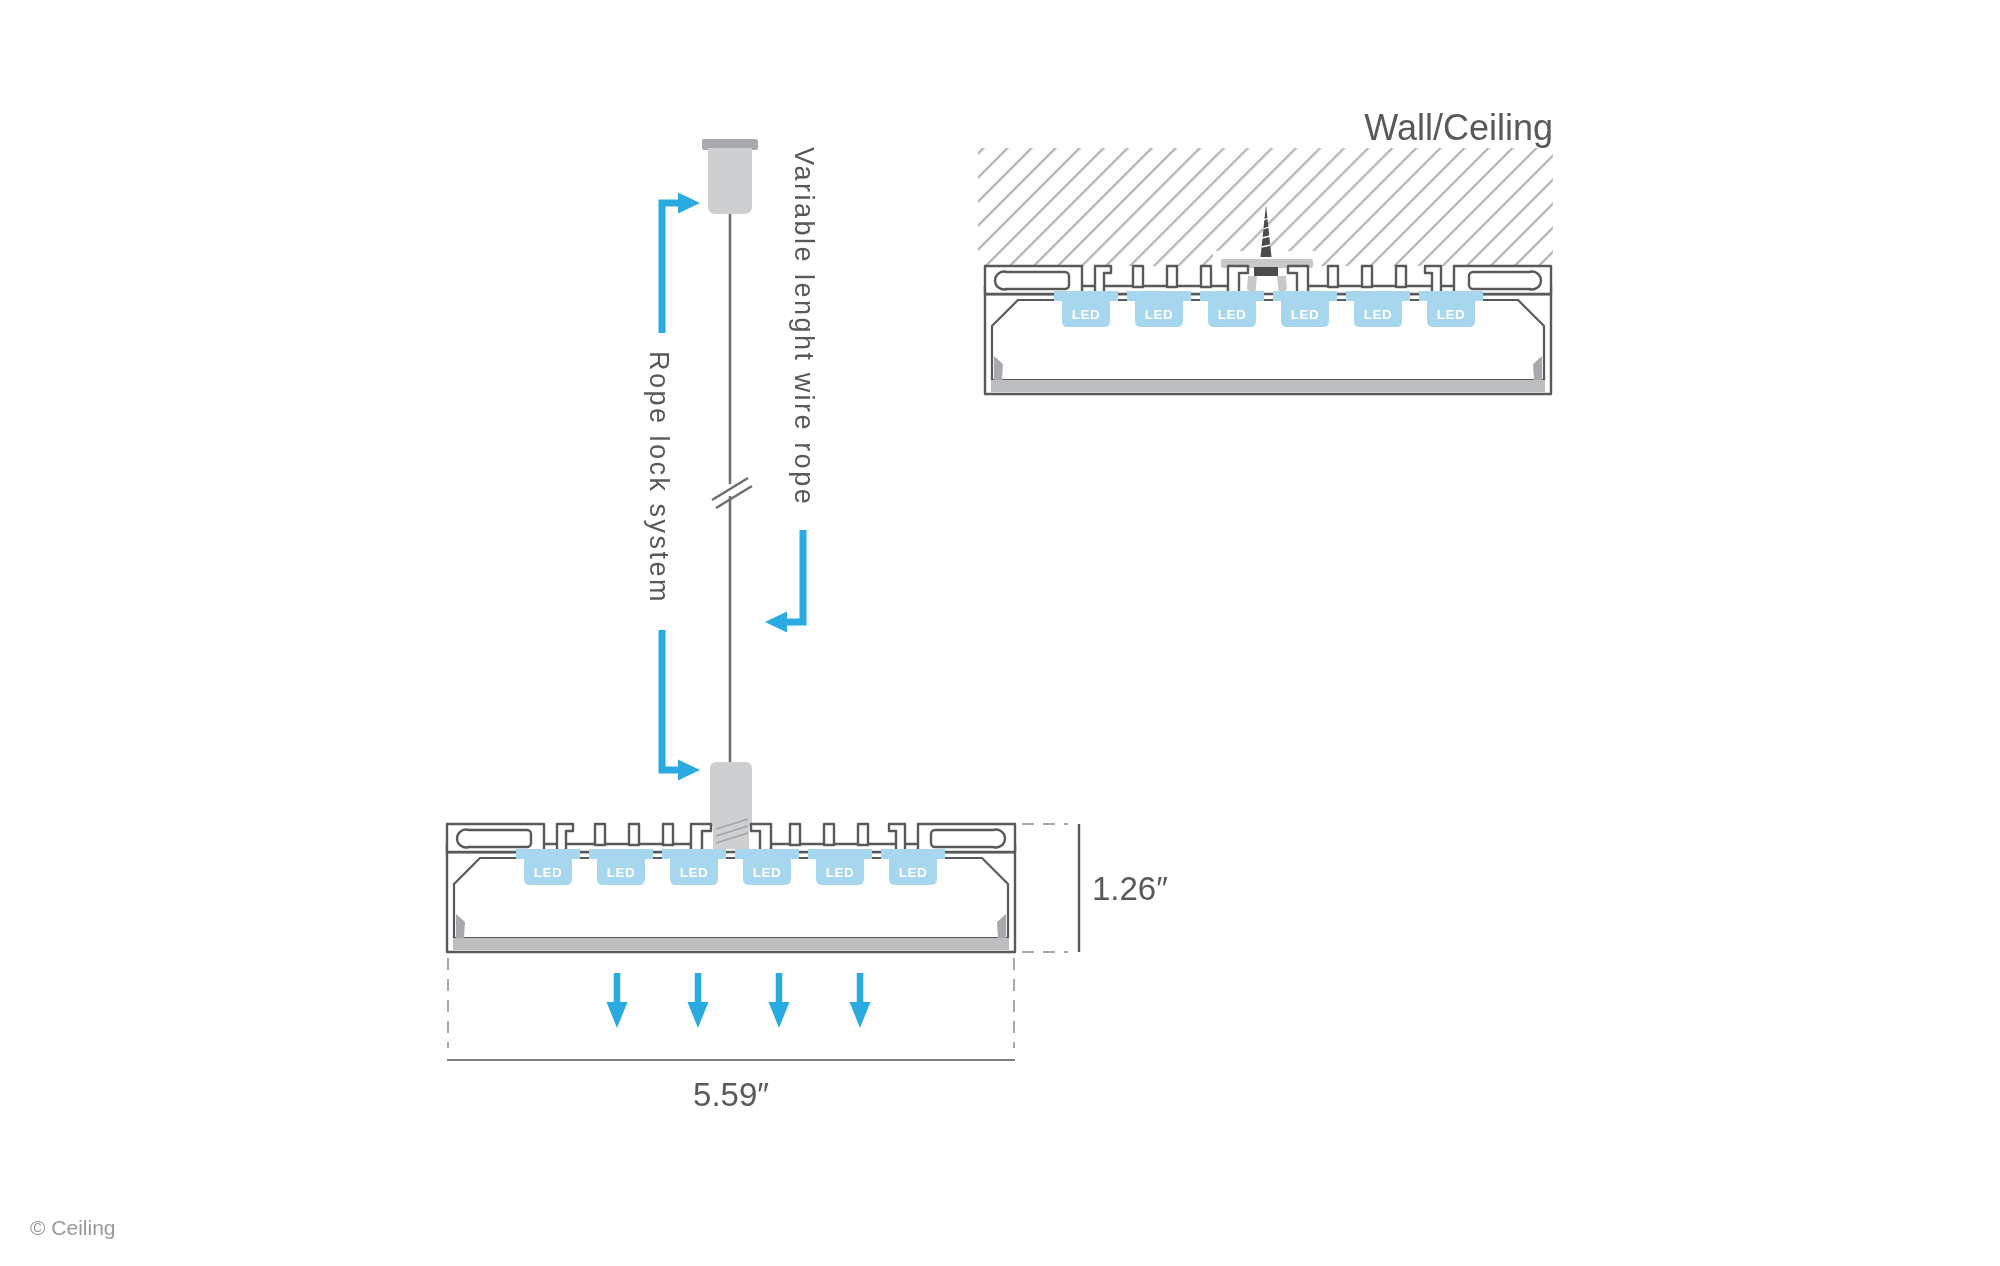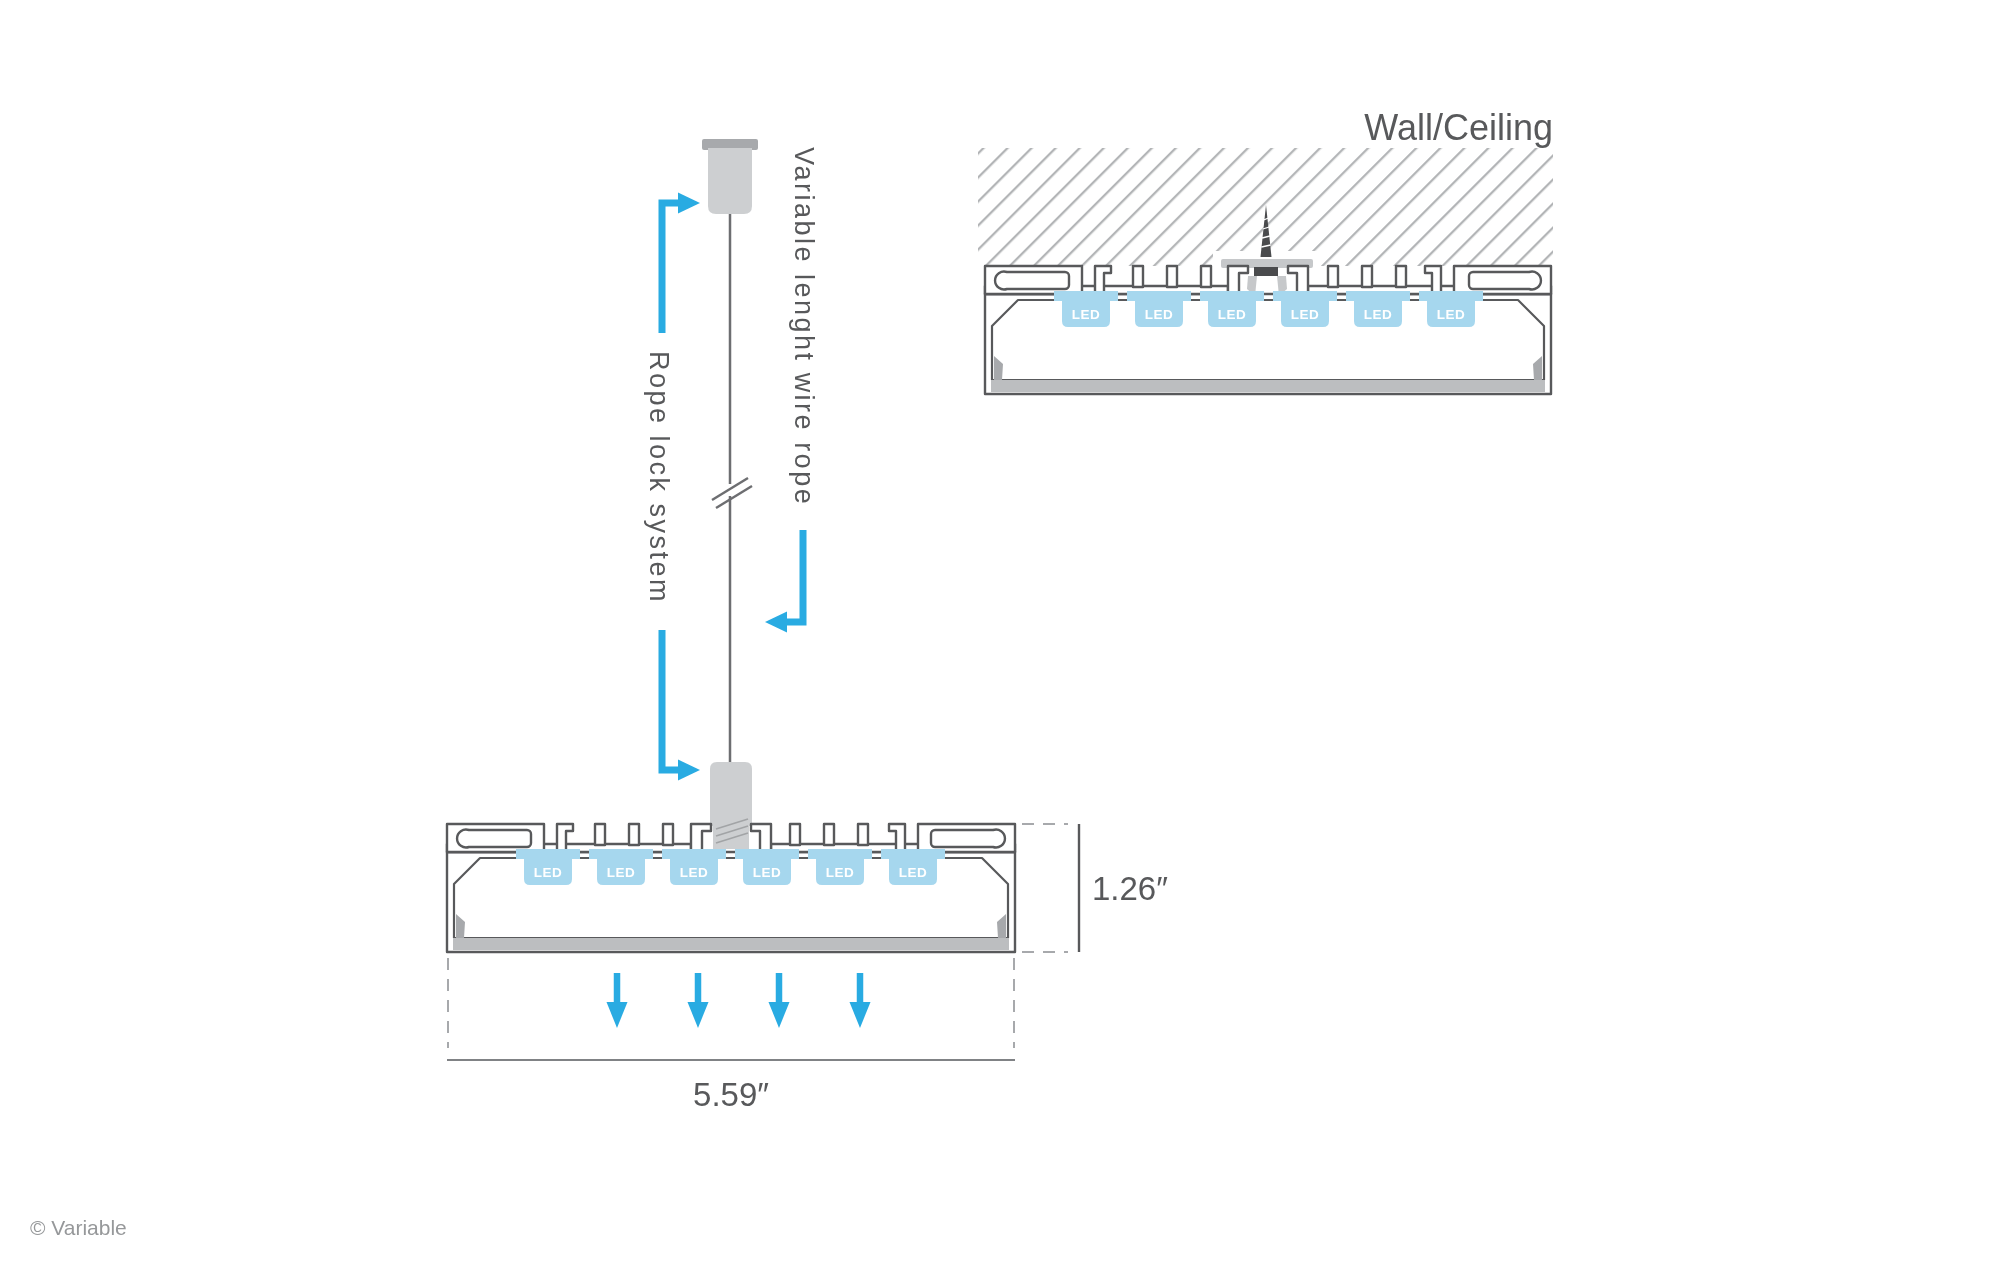--- a/index.html
+++ b/index.html
@@ -253,14 +253,14 @@
       </g>
       <g>
         <rect class="led" x="1419" y="291" width="64" height="10"></rect>
         <path class="led" d="M1427,301 h48 v20 q0,6 -6,6 h-36 q-6,0 -6,-6 z"></path>
         <text class="led-t" x="1451" y="319" text-anchor="middle">LED</text>
       </g>
     </g>
   </g>
 </svg>
 
-<div class="foot">© Variable</div>
+<div class="foot">© Ceiling</div>
 </div>
 
 </body></html>

